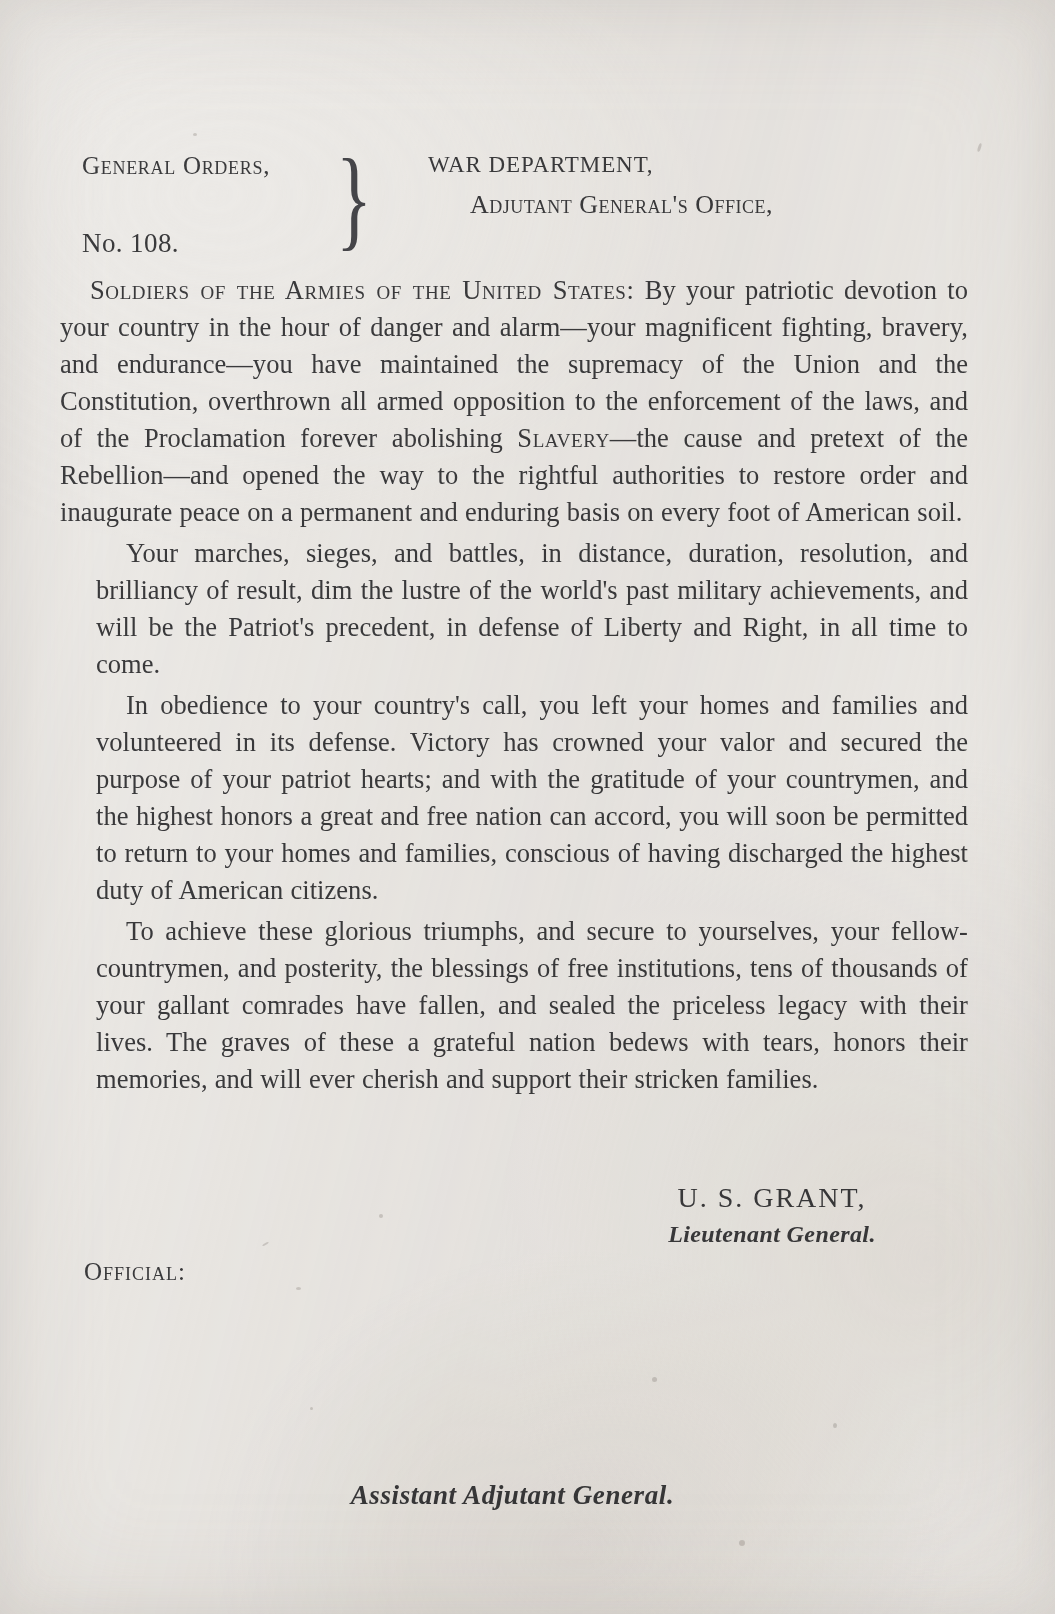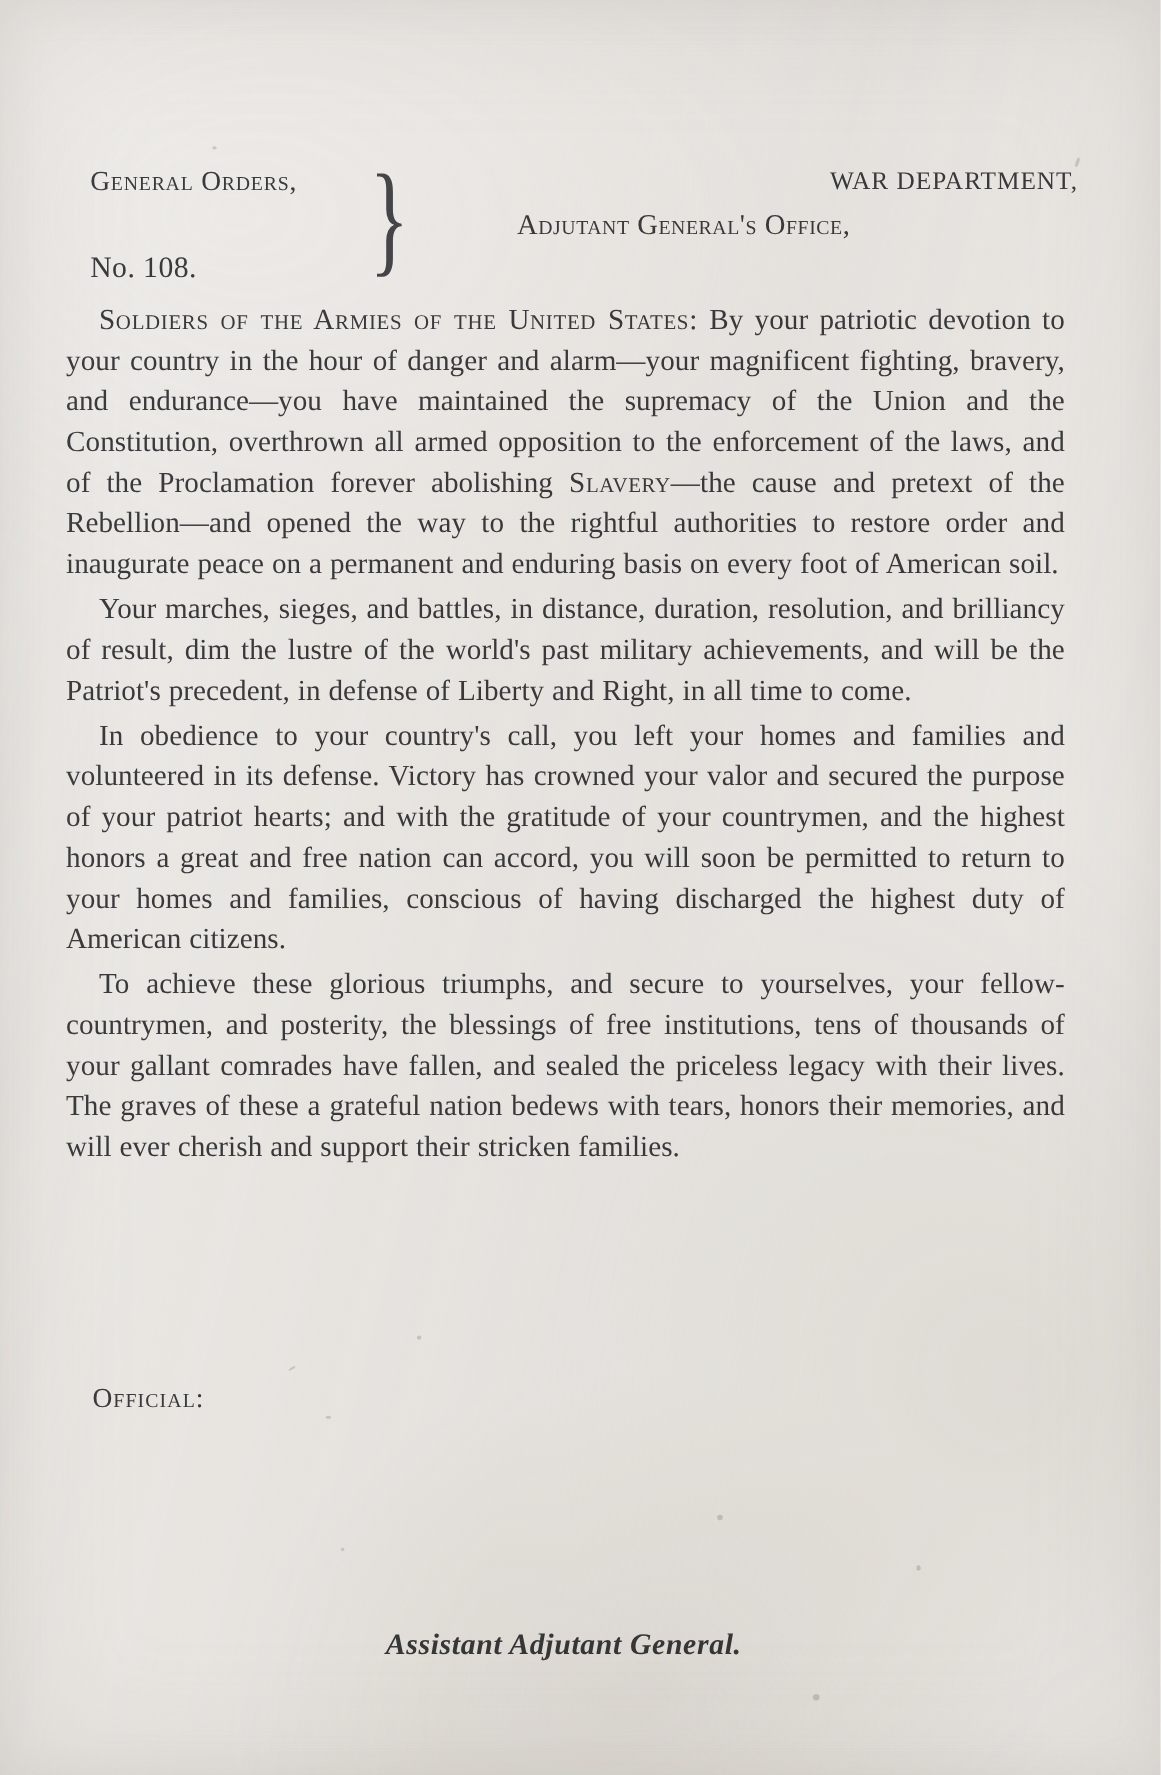--- a/index.html
+++ b/index.html
@@ -85,21 +85,20 @@
     width: 560px;
   }
   .mh-dept {
     font-size: 24px;
     letter-spacing: 0.9px;
     font-variant: small-caps;
     text-transform: uppercase;
     font-size: 23px;
     padding-left: 8px;
     white-space: nowrap;
-    text-align: right;
   }
   .mh-office {
     margin-top: 12px;
     font-variant: small-caps;
     font-size: 26px;
     letter-spacing: 0.5px;
     padding-left: 50px;
     white-space: nowrap;
   }
   .mh-place {
@@ -122,20 +121,21 @@
     margin: 0 0 2px 0;
     font-size: 26.5px;
     line-height: 37px;
     text-align: justify;
     text-indent: 30px;
     letter-spacing: 0.05px;
     word-spacing: 0.5px;
   }
   .para + .para {
     margin-top: 4px;
+    margin-left: 36px;
   }
   .para .sc {
     font-variant: small-caps;
     letter-spacing: 0.6px;
   }
 
   
   .sig-block {
     position: absolute;
     right: 118px;
@@ -213,20 +213,24 @@
     <p class="para"><span class="sc">Soldiers of the Armies of the United States:</span><span> By your patriotic devotion to your country in the hour of danger and alarm—your magnificent fighting, bravery, and endurance—you have maintained the supremacy of the Union and the Constitution, overthrown all armed opposition to the enforcement of the laws, and of the Proclamation forever abolishing </span><span class="sc">Slavery</span><span>—the cause and pretext of the Rebellion—and opened the way to the rightful authorities to restore order and inaugurate peace on a permanent and enduring basis on every foot of American soil.</span></p>
 
     <p class="para">Your marches, sieges, and battles, in distance, duration, resolution, and brilliancy of result, dim the lustre of the world's past military achievements, and will be the Patriot's precedent, in defense of Liberty and Right, in all time to come.</p>
 
     <p class="para">In obedience to your country's call, you left your homes and families and volunteered in its defense.  Victory has crowned your valor and secured the purpose of your patriot hearts; and with the gratitude of your countrymen, and the highest honors a great and free nation can accord, you will soon be permitted to return to your homes and families, conscious of having discharged the highest duty of American citizens.</p>
 
     <p class="para">To achieve these glorious triumphs, and secure to yourselves, your fellow-countrymen, and posterity, the blessings of free institutions, tens of thousands of your gallant comrades have fallen, and sealed the priceless legacy with their lives.  The graves of these a grateful nation bedews with tears, honors their memories, and will ever cherish and support their stricken families.</p>
 
   </div>
 
+  <div class="sig-block">
+    <div class="sig-name">U. S. GRANT,</div>
+    <div class="sig-rank">Lieutenant General.</div>
+  </div>
 
   <div class="official-label">Official:</div>
 
   <div class="aag-line">Assistant Adjutant General.</div>
 
   <div class="speck" style="left:978px; top:143px; width:3px; height:9px; transform:rotate(18deg);"></div>
   <div class="speck" style="left:296px; top:1287px; width:5px; height:3px;"></div>
   <div class="speck" style="left:379px; top:1214px; width:4px; height:4px;"></div>
   <div class="speck" style="left:262px; top:1243px; width:7px; height:2px; transform:rotate(-30deg);"></div>
   <div class="speck" style="left:652px; top:1377px; width:5px; height:5px;"></div>

